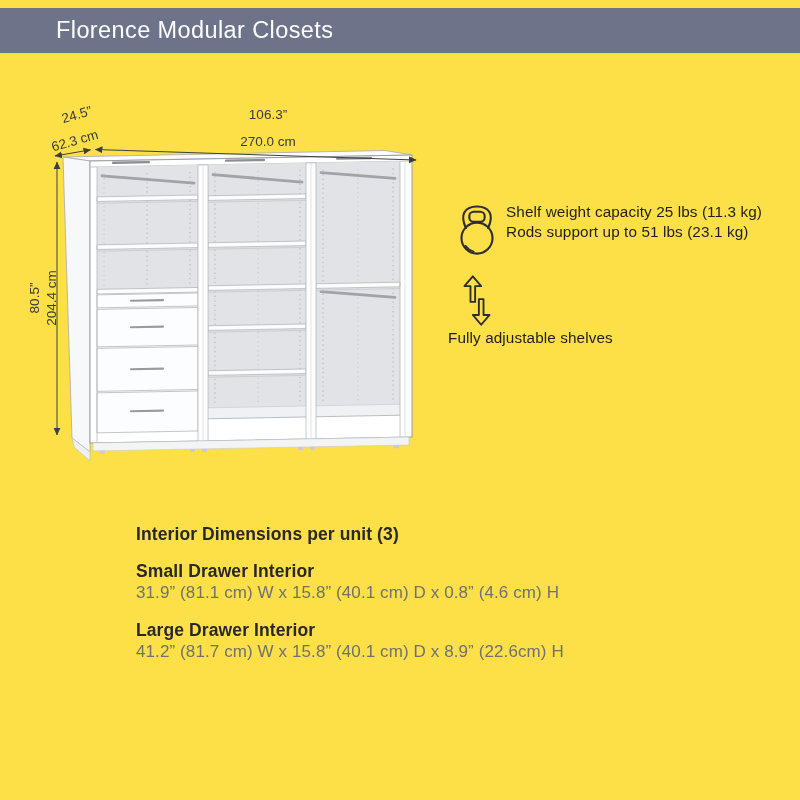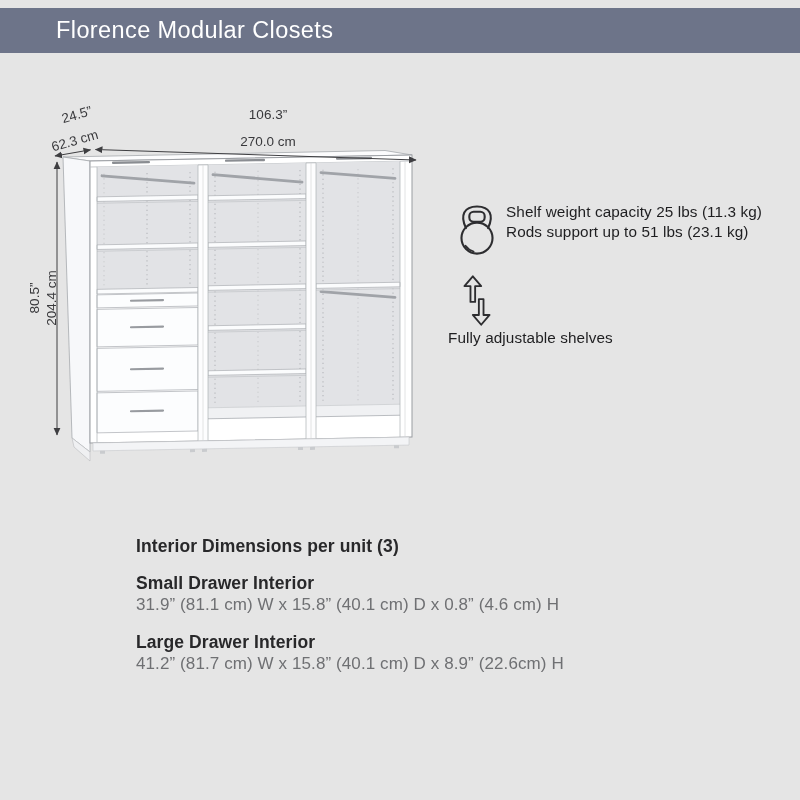--- a/index.html
+++ b/index.html
@@ -1,16 +1,16 @@
 <!DOCTYPE html>
 <html><head>
 <meta charset="utf-8">
 <style>
   html,body{margin:0;padding:0;background:#fff;}
-  .page{position:relative;width:800px;height:800px;background:#e5e5e5;overflow:hidden;
+  .page{position:relative;width:800px;height:800px;background:#fde047;overflow:hidden;
         font-family:"Liberation Sans", sans-serif;}
 
   
   .topbar{position:absolute;top:8px;left:0;width:800px;height:45px;background:#6D7489;
           display:flex;align-items:center;box-sizing:border-box;padding-left:56px;}
   .topbar-title{margin:0;font-size:23.5px;font-weight:500;letter-spacing:.4px;color:#ffffff;}
 
   
   .closet{position:absolute;left:18px;top:92px;width:410px;height:380px;}
   .dim{stroke:#3E3E41;stroke-width:1;fill:none;}
@@ -27,21 +27,21 @@
 
   
   .features{position:absolute;left:448px;top:202px;width:348px;}
   .feature-row{display:flex;align-items:flex-start;margin-bottom:18px;}
   .icon-cell{width:58px;flex:none;display:flex;justify-content:center;align-items:center;}
   .feature-text{margin-left:0;}
   .feature-text p{margin:0;font-size:15.3px;line-height:20px;color:#1E1E20;letter-spacing:.1px;}
   .ic{stroke:#2D2D30;fill:none;stroke-linejoin:round;stroke-linecap:round;}
 
   
-  .specs{position:absolute;left:136px;top:535px;width:620px;}
+  .specs{position:absolute;left:136px;top:523px;width:620px;}
   .spec-block{margin-bottom:15px;}
   .spec-title{margin:0;font-size:17.5px;line-height:22px;font-weight:700;color:#28282A;letter-spacing:.1px;}
   .spec-value{margin:0;font-size:17px;line-height:22px;color:#6F7073;letter-spacing:.1px;}
 </style>
 </head>
 <body>
 
 <div class="page">
 
   <header class="topbar">

